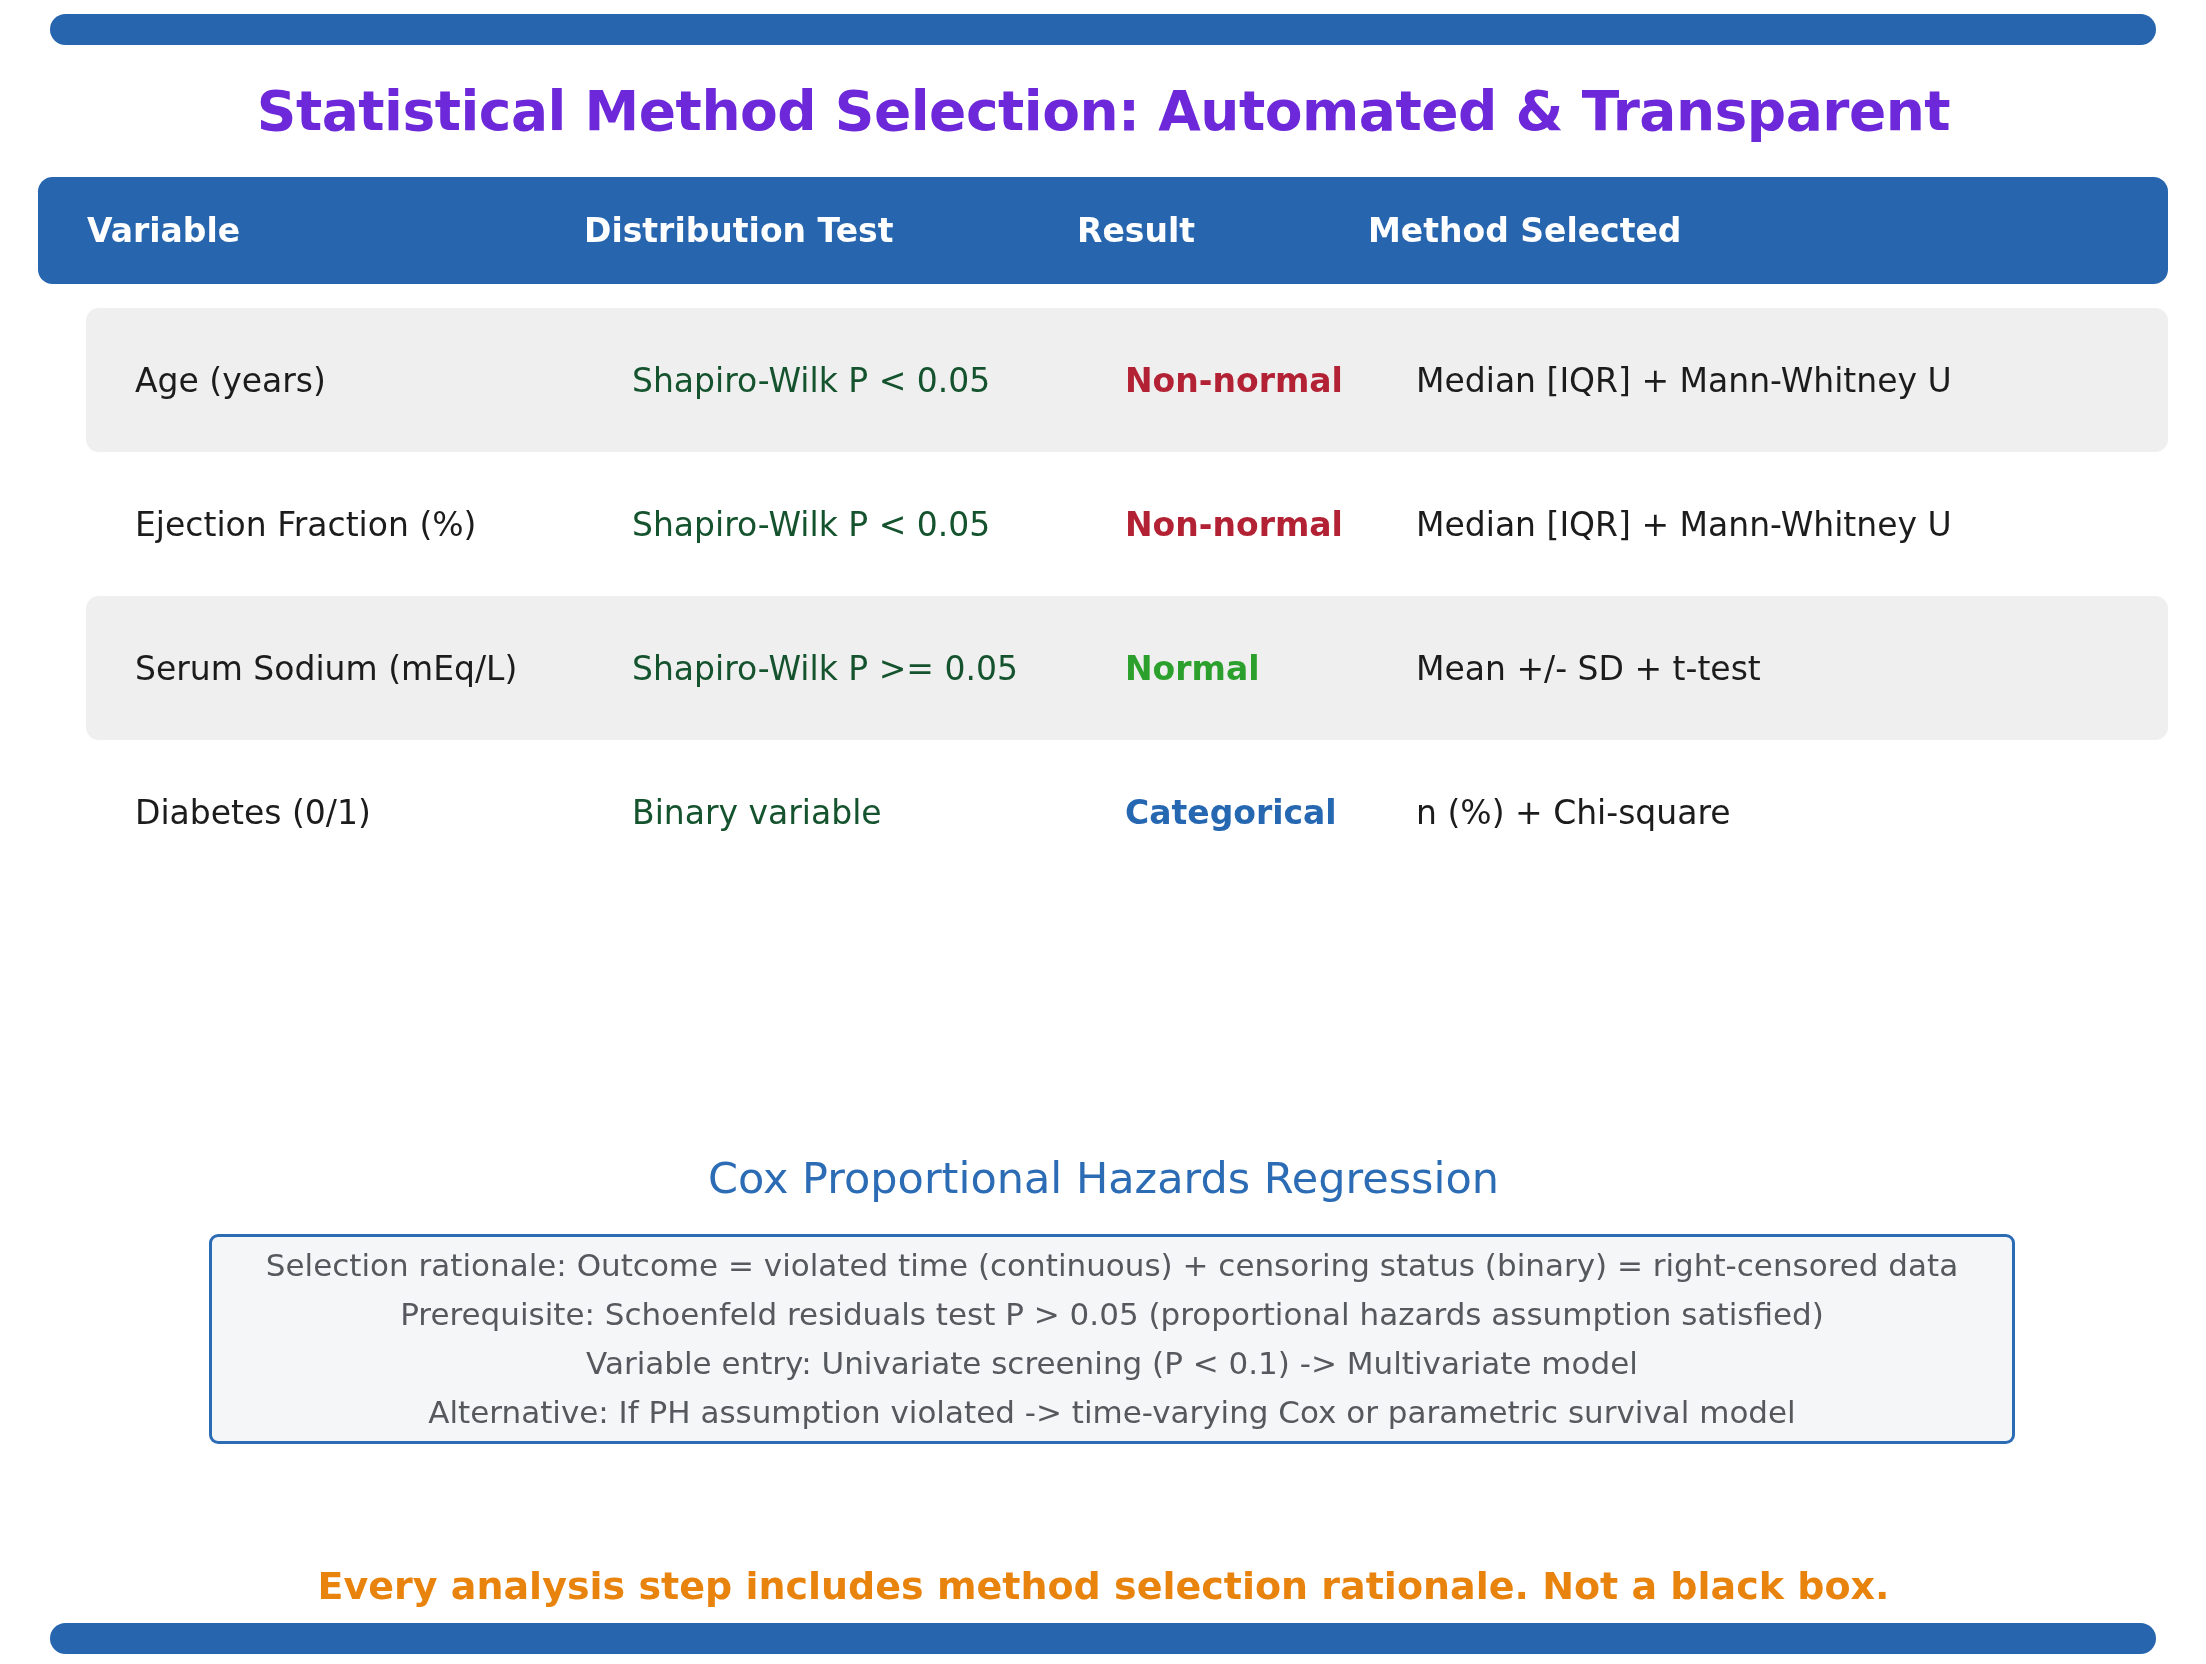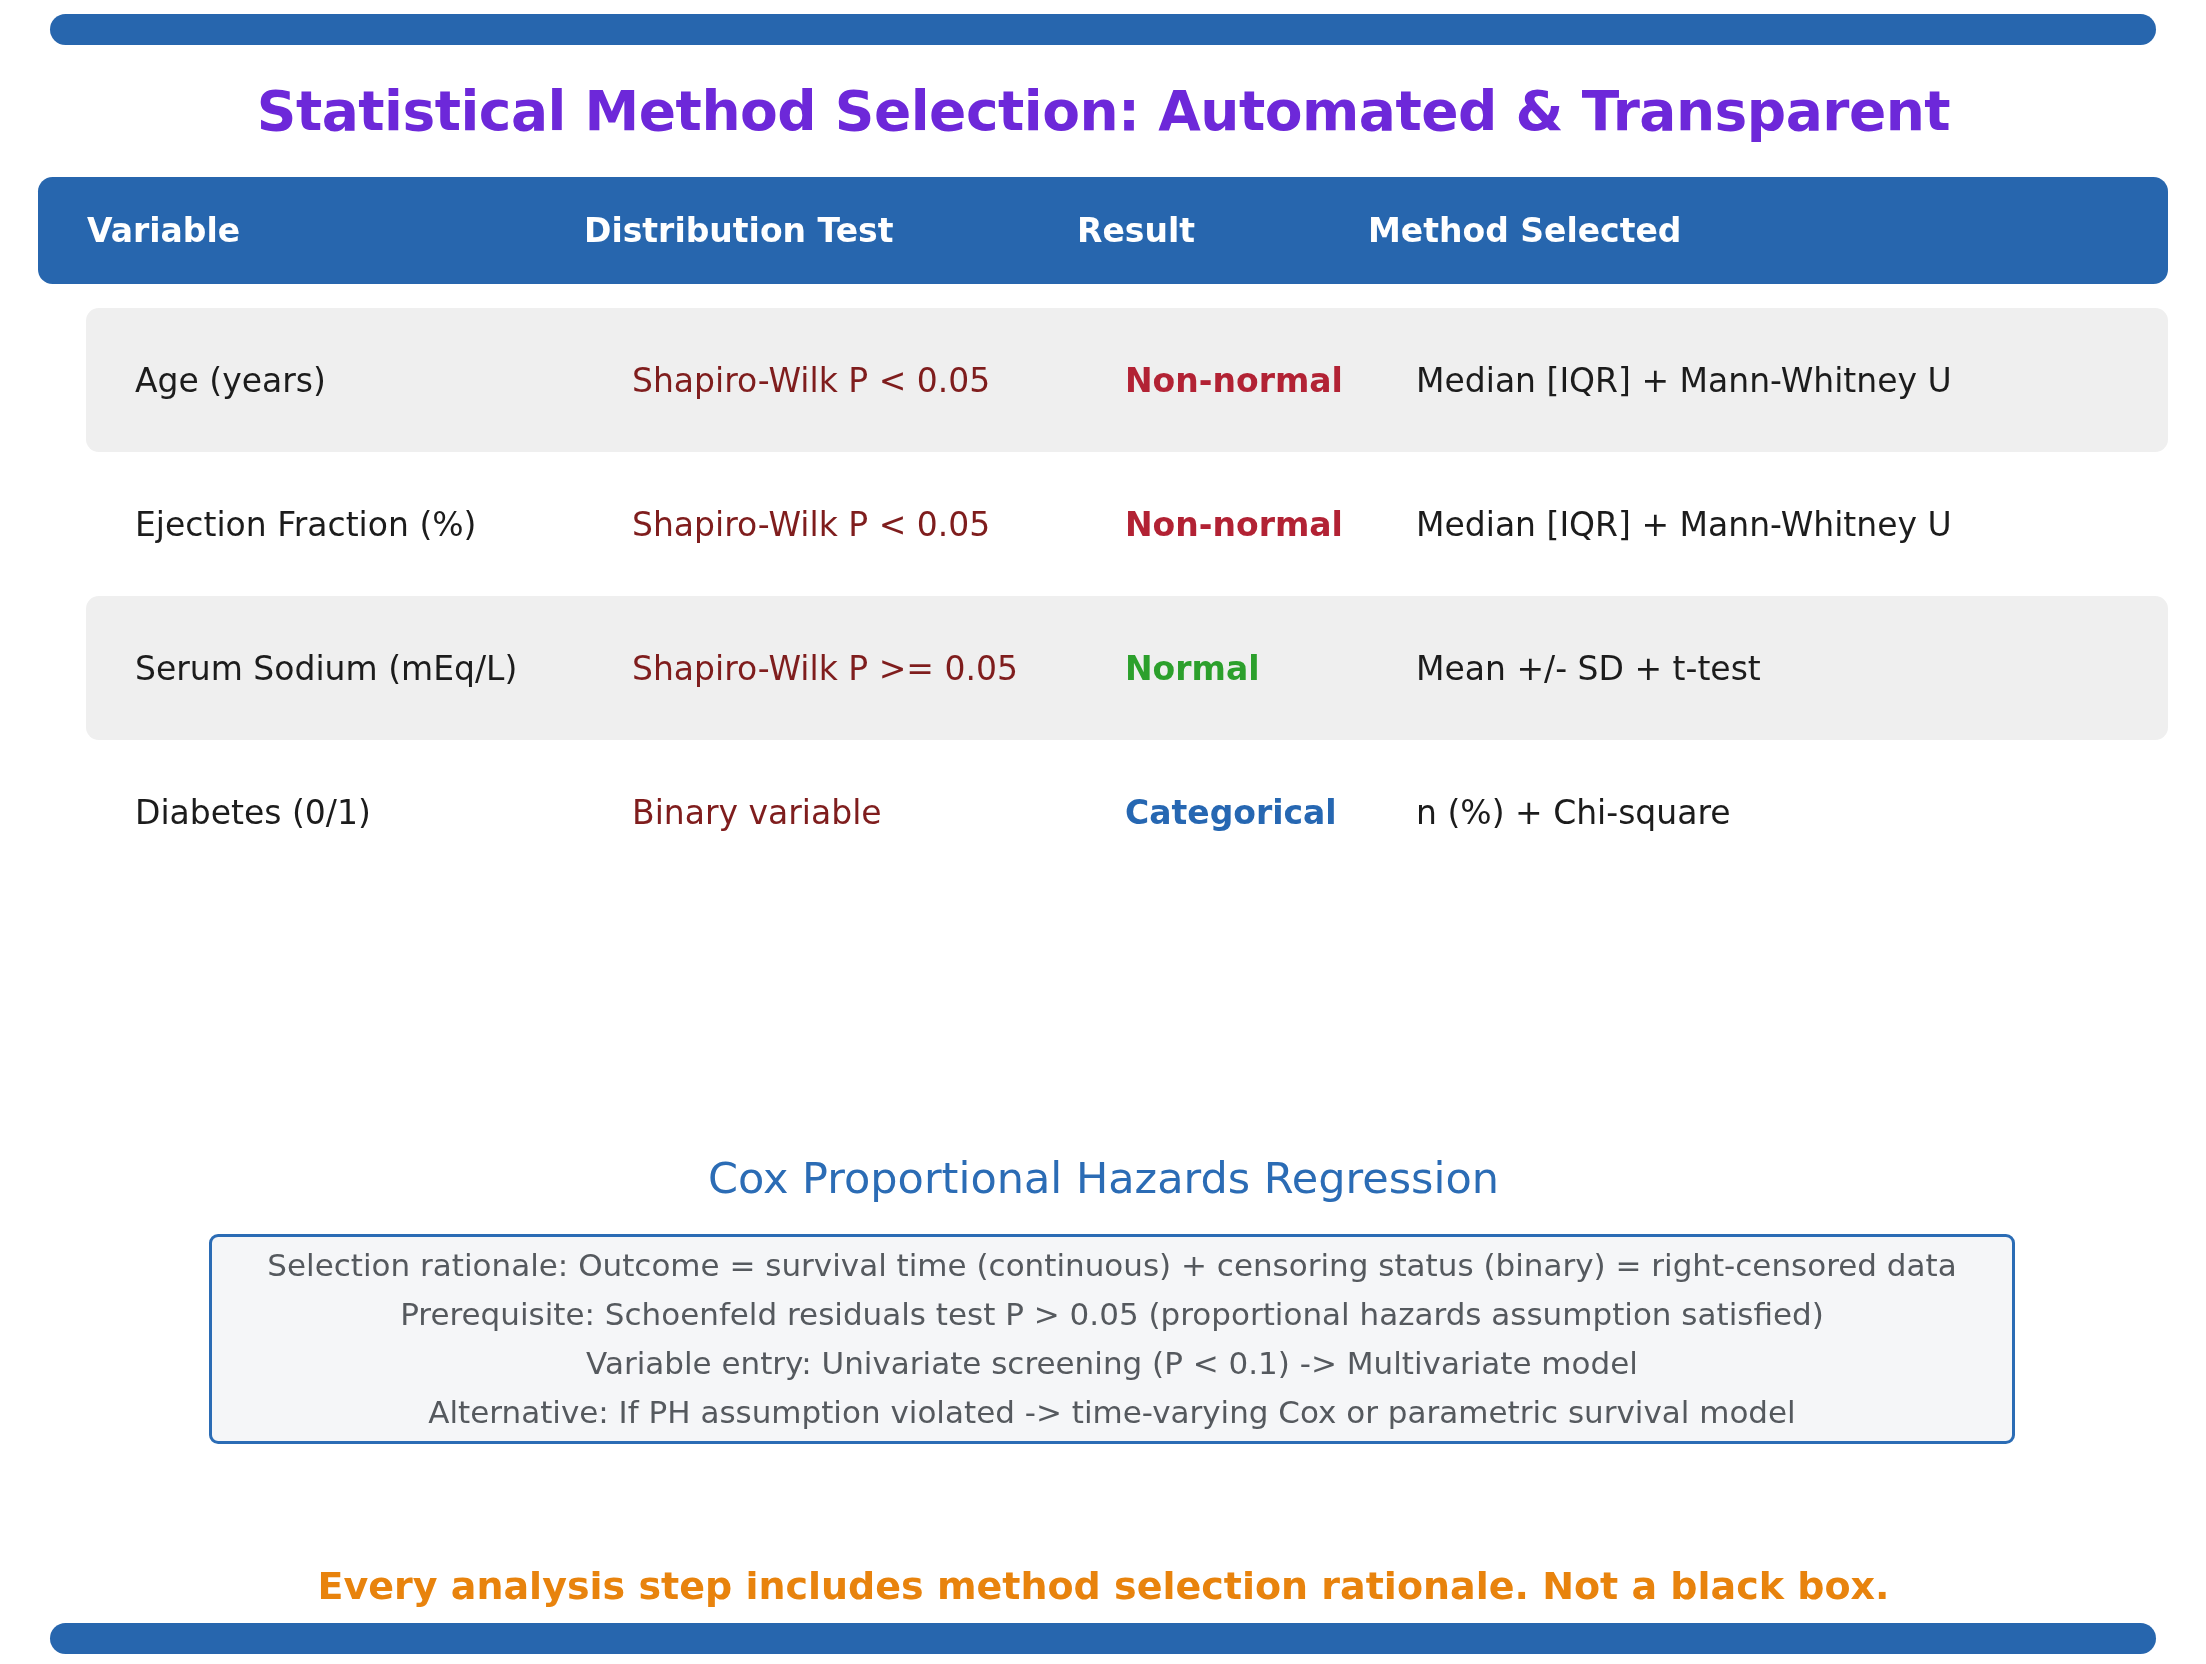--- a/index.html
+++ b/index.html
@@ -31,21 +31,21 @@
   }
   .tbl-header{
     height:107px;
     background:#2766ae;border-radius:14.6px;
     color:#ffffff;font-size:33px;font-weight:bold;
   }
   .tbl-rows{margin-top:24px;}
   .tbl-row{height:144px;font-size:33px;color:#1c1c1c;margin-left:48px;}
   .tbl-row.shaded{background:#efefef;border-radius:12.8px;}
   .cell{display:flex;align-items:center;}
-  .cell.test{color:#7f1d1d;}
+  .cell.test{color:#14532d;}
   .cell.result{font-weight:bold;}
   .cox-title{
     position:absolute;top:1153px;left:0;width:100%;
     text-align:center;
     font-size:43px;font-weight:normal;color:#2b6cb5;
   }
   .cox-box{
     position:absolute;top:1234px;left:209px;
     width:1806px;height:210px;box-sizing:border-box;
     background:#f5f6f8;
@@ -104,21 +104,21 @@
         <div class="cell test">Binary variable</div>
         <div class="cell result" style="color: rgb(38, 103, 178);">Categorical</div>
         <div class="cell method">n (%) + Chi-square</div>
       </div>
     </div>
   </div>
 
   <div class="cox-title">Cox Proportional Hazards Regression</div>
 
   <div class="cox-box">
-    <div class="cox-line">Selection rationale: Outcome = survival time (continuous) + censoring status (binary) = right-censored data</div>
+    <div class="cox-line">Selection rationale: Outcome = violated time (continuous) + censoring status (binary) = right-censored data</div>
     <div class="cox-line">Prerequisite: Schoenfeld residuals test P &gt; 0.05 (proportional hazards assumption satisfied)</div>
     <div class="cox-line">Variable entry: Univariate screening (P &lt; 0.1) -&gt; Multivariate model</div>
     <div class="cox-line">Alternative: If PH assumption violated -&gt; time-varying Cox or parametric survival model</div>
   </div>
 
   <div class="footer-statement">Every analysis step includes method selection rationale. Not a black box.</div>
 
   <div class="accent-bar bottom"></div>
 
 </div>

